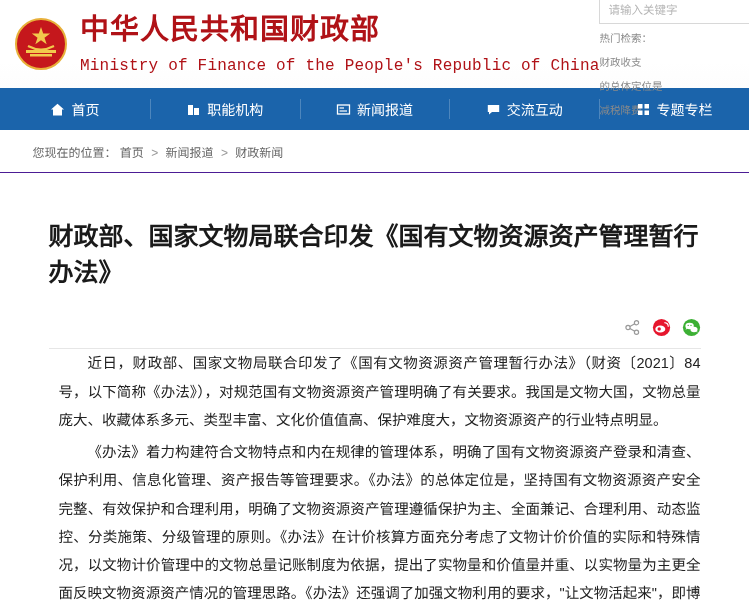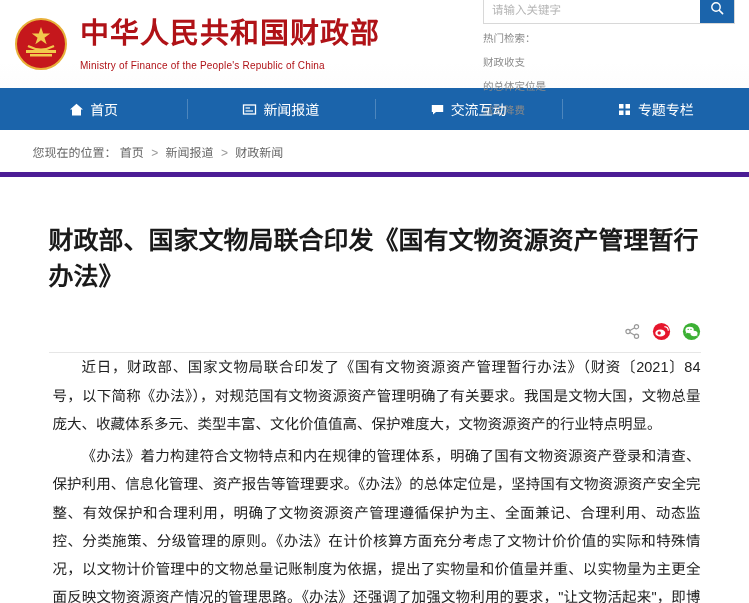--- a/index.html
+++ b/index.html
@@ -33,25 +33,25 @@
     color: #b01217;
     font-size: 29px;
     font-weight: bold;
     letter-spacing: 1px;
     line-height: 1.15;
     font-family: "Liberation Serif", "DejaVu Serif", serif;
     white-space: nowrap;
   }
   .site-title-en {
     color: #b01217;
-    font-size: 10px;
+    font-size: 16px;
     letter-spacing: 0.2px;
     margin-top: 10px;
     white-space: nowrap;
-    font-family: Liberation Sans, sans-serif;
+    font-family: Liberation Mono, monospace;
   }
 
   .header-right {
     margin-left: auto;
     width: 252px;
     padding-top: 4px;
     flex: 0 0 auto;
   }
   .lang-row {
     display: flex;
@@ -125,21 +125,21 @@
     content: "";
     position: absolute;
     left: 0; top: 11px; bottom: 11px;
     width: 1px;
     background: rgba(255,255,255,0.22);
   }
   .nav-ico { display: inline-flex; align-items: center; }
 
   
   .crumb-wrap {
-    border-bottom: 5px solid #4c1d95;
+    border-bottom: 1px solid #4c1d95;
     background: #fff;
   }
   .crumb {
     width: 700px;
     margin: 0 auto;
     padding: 13px 0 12px 8px;
     font-size: 12px;
     color: #666;
   }
   .crumb a { color: #666; text-decoration: none; }
@@ -182,21 +182,21 @@
     text-align: center;
     font-size: 13px;
     color: #333;
     padding: 18px 0 10px;
   }
   .body-p {
     font-size: 14.5px;
     line-height: 1.95;
     color: #222;
     text-indent: 2em;
-    margin: 0 0 4px 4px;
+    margin: 0 0 4px 10px;
     text-align: justify;
     font-family: "Liberation Sans", "DejaVu Sans", sans-serif;
   }
 </style>
 </head>
 <body>
 
 <div class="page">
 
   <div class="header">
@@ -253,20 +253,29 @@
       <span class="nav-ico">
         <svg width="15" height="15" viewBox="0 0 15 15">
             <path d="M7.5 1.8 L14 7.4 h-2 v6 H3 v-6 H1 Z" fill="#ffffff"></path>
           </svg>
       </span>
       <span>首页</span>
     </div>
     <div class="nav-item">
       <span class="nav-ico">
         <svg width="15" height="15" viewBox="0 0 15 15">
+            <rect x="2" y="3" width="5" height="10" fill="#fff"></rect>
+            <rect x="8" y="6" width="5" height="7" fill="#fff"></rect>
+          </svg>
+      </span>
+      <span>职能机构</span>
+    </div>
+    <div class="nav-item">
+      <span class="nav-ico">
+        <svg width="15" height="15" viewBox="0 0 15 15">
             <rect x="1.5" y="3" width="12" height="9" fill="none" stroke="#fff" stroke-width="1.3"></rect>
             <line x1="3.5" y1="6" x2="8" y2="6" stroke="#fff" stroke-width="1.2"></line>
             <line x1="3.5" y1="9" x2="11" y2="9" stroke="#fff" stroke-width="1.2"></line>
           </svg>
       </span>
       <span>新闻报道</span>
     </div>
     <div class="nav-item">
       <span class="nav-ico">
         <svg width="15" height="15" viewBox="0 0 15 15">

